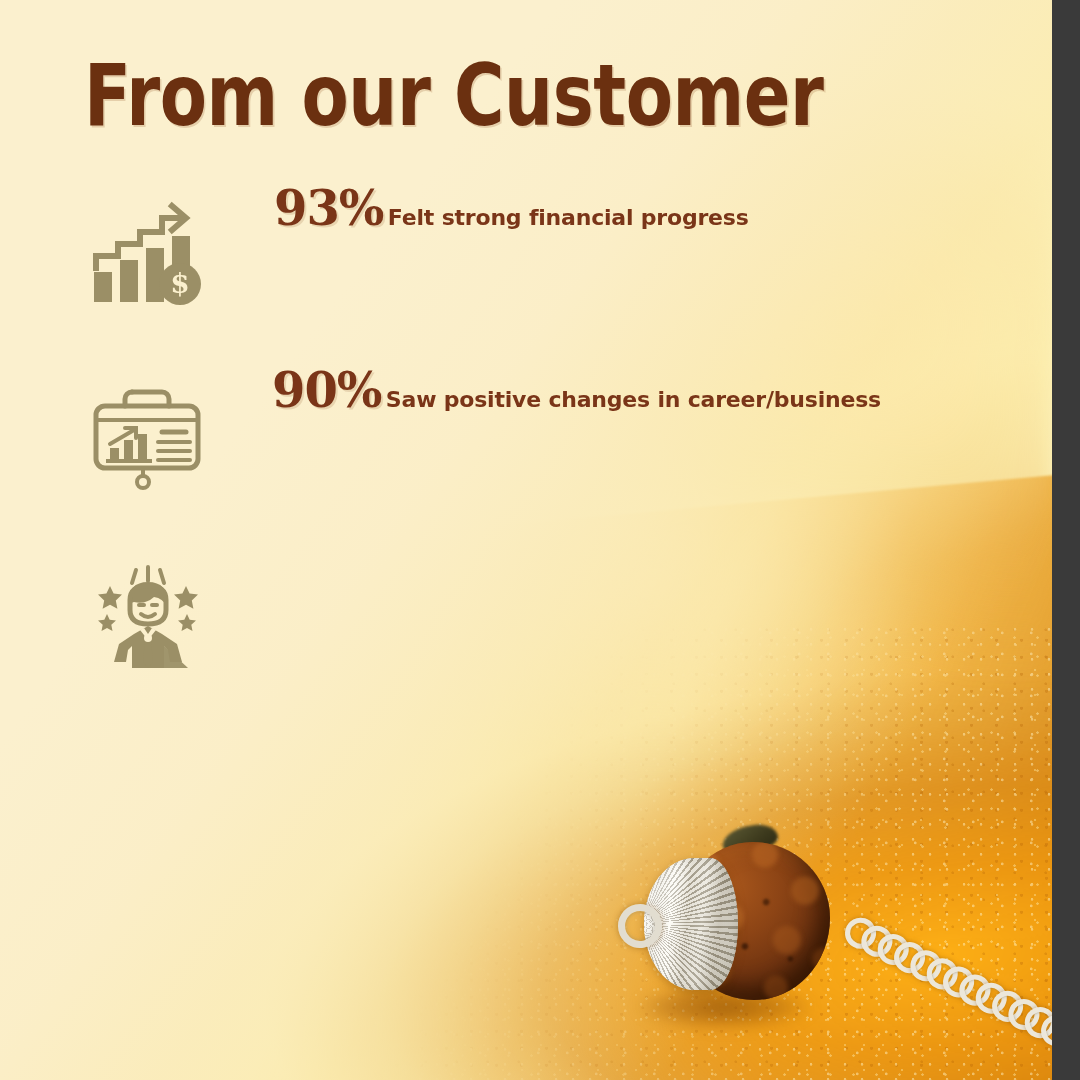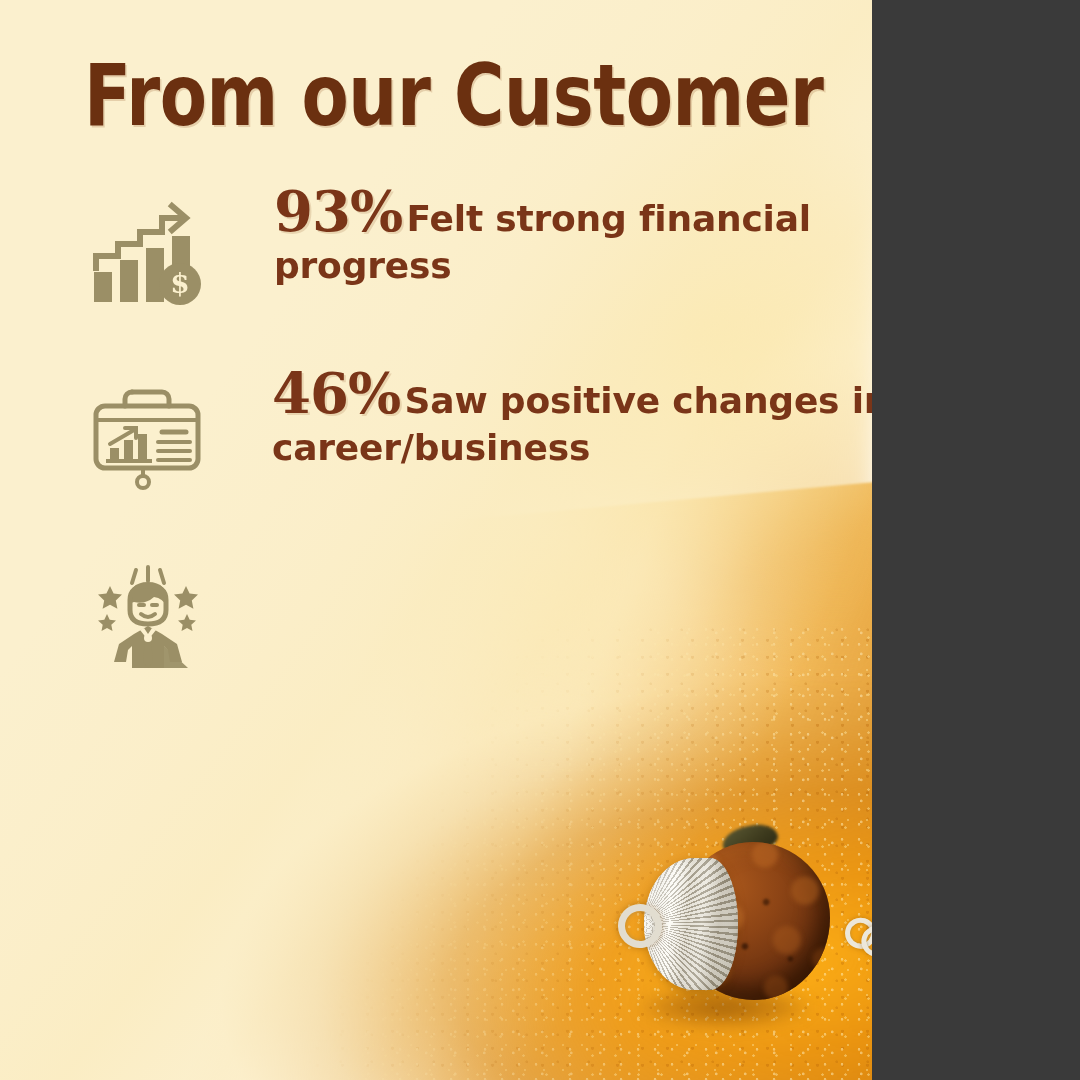--- a/index.html
+++ b/index.html
@@ -2,25 +2,25 @@
 <html><head>
 <meta charset="utf-8">
 <style>
   html, body {
     margin: 0;
     padding: 0;
     background: #3a3a3a;
   }
   .canvas {
     position: relative;
-    width: 872px;
+    width: 1052px;
     height: 1080px;
     overflow: hidden;
     font-family: "Liberation Sans", sans-serif;
-    background: #ffffff;
+    background: #fef9c3;
   }
 
   
   .bg-layer { position: absolute; inset: 0; }
 
   
   .bg-floor {
     position: absolute;
     left: -8%;
     top: 48%;
@@ -228,30 +228,30 @@
 
   .stat-text {
     position: relative;
     margin-left: 196px;
     max-width: 760px;
     color: #7a3518;
   }
   .stat-pct {
     font-family: "DejaVu Serif", serif;
     font-weight: 700;
-    font-size: 56px;
+    font-size: 48px;
     line-height: .92;
     letter-spacing: -1px;
     vertical-align: baseline;
     text-shadow: 2px 2px 0 rgba(160,104,58,.20);
   }
   .stat-label {
     font-family: "DejaVu Sans", sans-serif;
     font-weight: 700;
-    font-size: 36px;
+    font-size: 22px;
     line-height: 1.30;
     letter-spacing: -.2px;
   }
   .stat-flow { display: block; }
 
   .row-1 .stat-text { margin-left: 190px; }
   .row-2 .stat-text { margin-left: 188px; }
   .row-3 .stat-text { margin-left: 186px; }
 
   .row-1 { top: 0; }
@@ -344,21 +344,21 @@
           <line x1="70" y1="64" x2="102" y2="64" stroke="currentColor" stroke-width="4" stroke-linecap="round"></line>
           <line x1="70" y1="73" x2="102" y2="73" stroke="currentColor" stroke-width="4" stroke-linecap="round"></line>
           <line x1="70" y1="82" x2="102" y2="82" stroke="currentColor" stroke-width="4" stroke-linecap="round"></line>
 
           <line x1="55" y1="90" x2="55" y2="99" stroke="currentColor" stroke-width="4"></line>
           <circle cx="55" cy="104" r="6" stroke="currentColor" stroke-width="4"></circle>
         </svg>
       </div>
       <div class="stat-text">
         <span class="stat-flow">
-          <span class="stat-pct">46%</span>
+          <span class="stat-pct">90%</span>
           <span class="stat-label">Saw positive changes in career/business</span>
         </span>
       </div>
     </div>
 
     <div class="stat-row row-3">
       <div class="stat-icon">
         <svg viewBox="0 0 118 112" fill="none" xmlns="http://www.w3.org/2000/svg">
 
           <line x1="48" y1="6" x2="44" y2="19" stroke="currentColor" stroke-width="4" stroke-linecap="round"></line>

